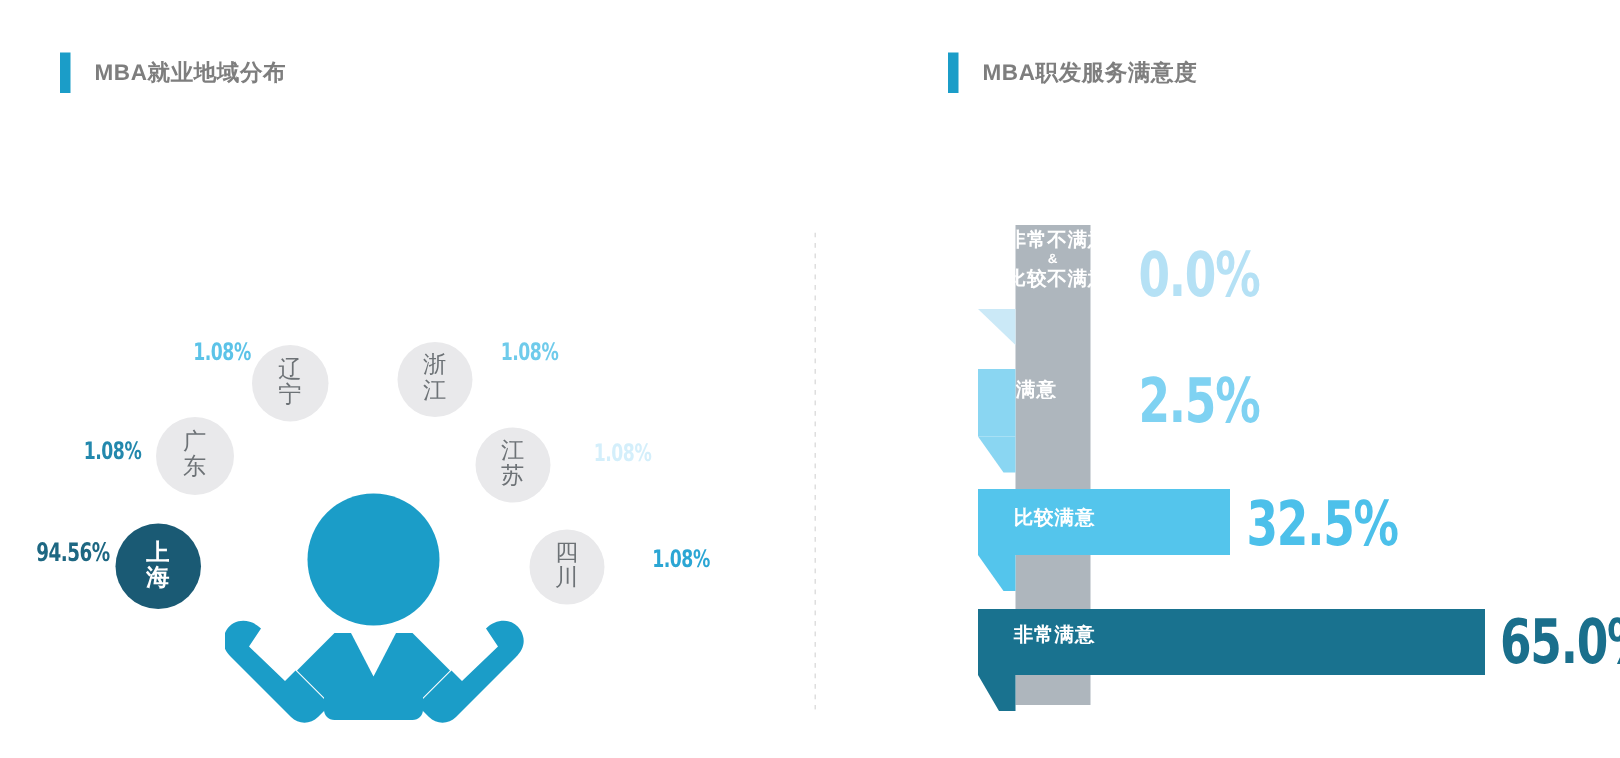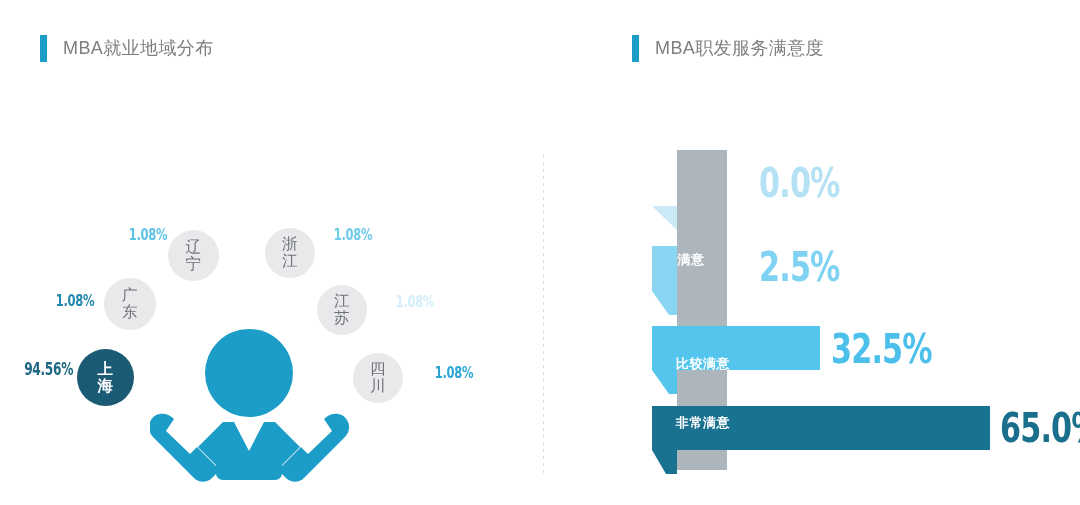--- a/index.html
+++ b/index.html
@@ -27,22 +27,22 @@
     height: 30px;
   }
   .title-bar {
     width: 7px;
     height: 27px;
     background: #1b9dc8;
     margin-right: 16px;
     flex: 0 0 auto;
   }
   .title-text {
-    font-size: 18px;
-    font-weight: normal;
+    font-size: 15px;
+    font-weight: bold;
     color: #7e7e7e;
     letter-spacing: 0.4px;
     white-space: nowrap;
   }
   #title-left  { left: 40px; top: 33px; }
   #title-right { left: 632px; top: 33px; justify-content: space-between; }
 
   
   #divider {
     position: absolute;
@@ -223,28 +223,33 @@
       <rect x="22" y="178" width="168" height="44" fill="#54c5ec"></rect>
       <path d="M22 222 L47 222 L47 246 L39 246 Z" fill="#54c5ec"></path>
     </g>
 
     <g>
       <rect x="22" y="258" width="338" height="44" fill="#19728f"></rect>
       <path d="M22 302 L47 302 L47 326 L36 326 Z" fill="#19728f"></path>
     </g>
   </svg>
 
+  <div class="frow-label" style="left:672px; top:152px; width:62px; margin-left:-1px; transform:translateX(0);">
+    <span>非常不满意</span>
+    <span class="amp">&amp;</span>
+    <span>比较不满意</span>
+  </div>
   <div class="frow-value" style="left:759px; top:159px; color:#b5e1f5;">0.0%</div>
 
   <div class="frow-label" style="left:660px; top:252px; width:62px;">
     <span>满意</span>
   </div>
   <div class="frow-value" style="left:759px; top:243px; color:#7fd2f2;">2.5%</div>
 
-  <div class="frow-label" style="left:672px; top:356px; width:62px;">
+  <div class="frow-label" style="left:672px; top:337px; width:62px;">
     <span>比较满意</span>
   </div>
   <div class="frow-value" style="left:831px; top:325px; color:#4cc0ea;">32.5%</div>
 
   <div class="frow-label" style="left:672px; top:416px; width:62px;font-family:Liberation Mono, monospace;">
     <span>非常满意</span>
   </div>
   <div class="frow-value" style="left:1000px; top:404px; color:#1a6f8c;">65.0%</div>
 
 </div>

